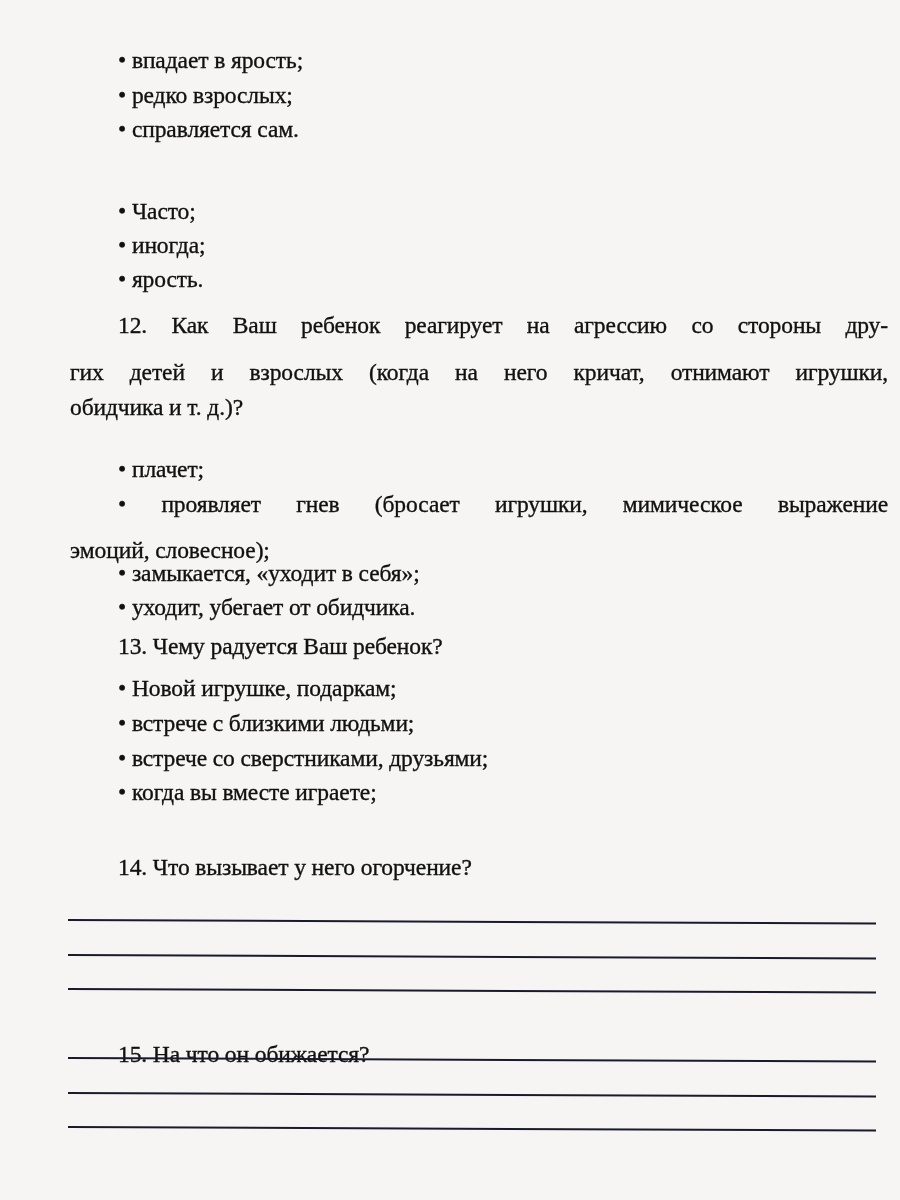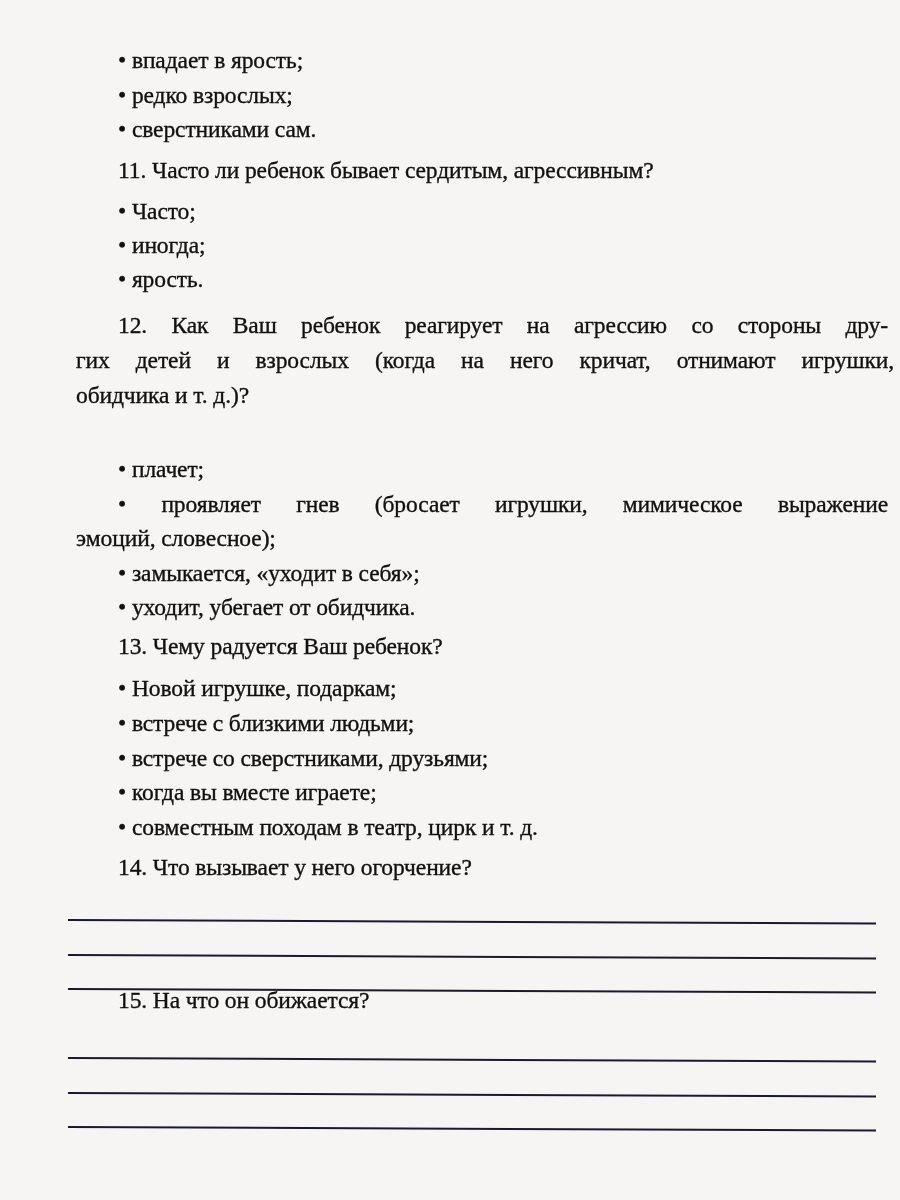--- a/index.html
+++ b/index.html
@@ -13,68 +13,66 @@
     .page { position: absolute; left: 0; top: 0; width: 900px; height: 856px; }
     .ln {
       position: absolute;
       font-size: 23.5px;
       line-height: 30px;
       white-space: nowrap;
       letter-spacing: -0.1px;
       -webkit-text-stroke: 0.35px #111;
     }
     .ind { left: 118px; }
-    .full { left: 76px; }
+    .full { left: 70px; margin-top: 12px; }
     .just { width: 818px; text-align: justify; text-align-last: justify; white-space: normal; }
     .just-ind { left: 118px; width: 770px; text-align: justify; text-align-last: justify; white-space: normal; }
     .rule {
       position: absolute; left: 68px; width: 808px; height: 2px;
       background: #1a1a2e;
       transform: rotate(0.25deg);
       transform-origin: left center;
     }
     .pagenum {
       position: absolute; top: 1150px; left: 0; width: 900px; text-align: left;
       font-size: 24px; margin-top: 48px; -webkit-text-stroke: 0.3px #111;
     }
   </style>
 </head>
 <body>
 
 <div class="page">
 
   <div class="ln ind" style="top:45px">• впадает в ярость;</div>
   <div class="ln ind" style="top:80px">• редко взрослых;</div>
-  <div class="ln ind" style="top:114px">• сверстниками сам.</div>
+  <div class="ln ind" style="top:114px">• справляется сам.</div>
 
-  <div class="ln ind" style="top:155px">11. Часто ли ребенок бывает сердитым, агрессивным?</div>
   <div class="ln ind" style="top:196px">• Часто;</div>
   <div class="ln ind" style="top:230px">• иногда;</div>
   <div class="ln ind" style="top:264px">• ярость.</div>
 
   <div class="ln just-ind" style="top:310px">12. Как Ваш ребенок реагирует на агрессию со стороны дру-</div>
   <div class="ln full just" style="top:345px">гих детей и взрослых (когда на него кричат, отнимают игрушки,</div>
   <div class="ln full" style="top:380px">обидчика и т. д.)?</div>
   <div class="ln ind" style="top:454px">• плачет;</div>
   <div class="ln just-ind" style="top:489px">• проявляет гнев (бросает игрушки, мимическое выражение</div>
   <div class="ln full" style="top:523px">эмоций, словесное);</div>
   <div class="ln ind" style="top:558px">• замыкается, «уходит в себя»;</div>
   <div class="ln ind" style="top:592px">• уходит, убегает от обидчика.</div>
 
   <div class="ln ind" style="top:631px">13. Чему радуется Ваш ребенок?</div>
   <div class="ln ind" style="top:673px">• Новой игрушке, подаркам;</div>
   <div class="ln ind" style="top:708px">• встрече с близкими людьми;</div>
   <div class="ln ind" style="top:743px">• встрече со сверстниками, друзьями;</div>
   <div class="ln ind" style="top:777px">• когда вы вместе играете;</div>
-  <div class="ln ind" style="top:812px">• совместным походам в театр, цирк и т. д.</div>
 
   <div class="ln ind" style="top:852px">14. Что вызывает у него огорчение?</div>
   <div class="rule" style="top:919px"></div>
   <div class="rule" style="top:954px"></div>
   <div class="rule" style="top:988px"></div>
 
-  <div class="ln ind" style="top:985px">15. На что он обижается?</div>
+  <div class="ln ind" style="top:1039px">15. На что он обижается?</div>
   <div class="rule" style="top:1057px"></div>
   <div class="rule" style="top:1092px"></div>
   <div class="rule" style="top:1126px"></div>
 
   <div class="pagenum">186</div>
 </div>
 
 </body></html>

